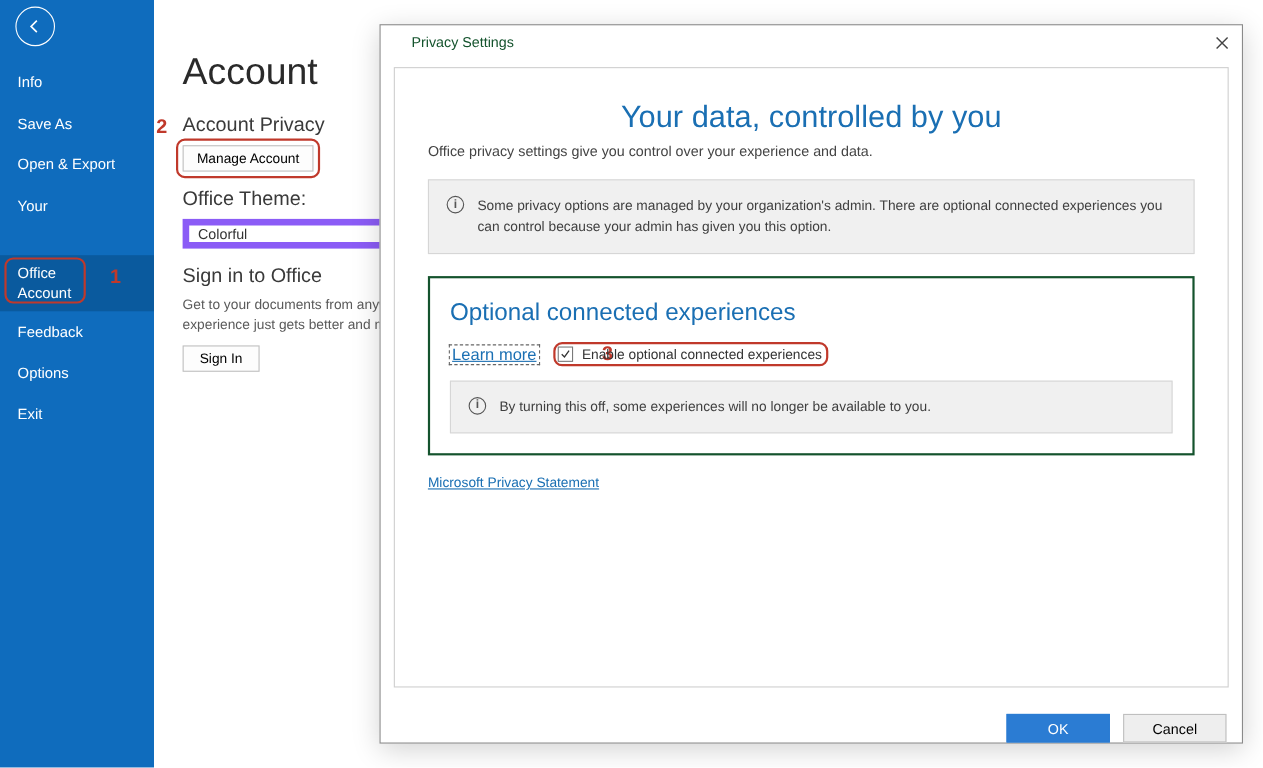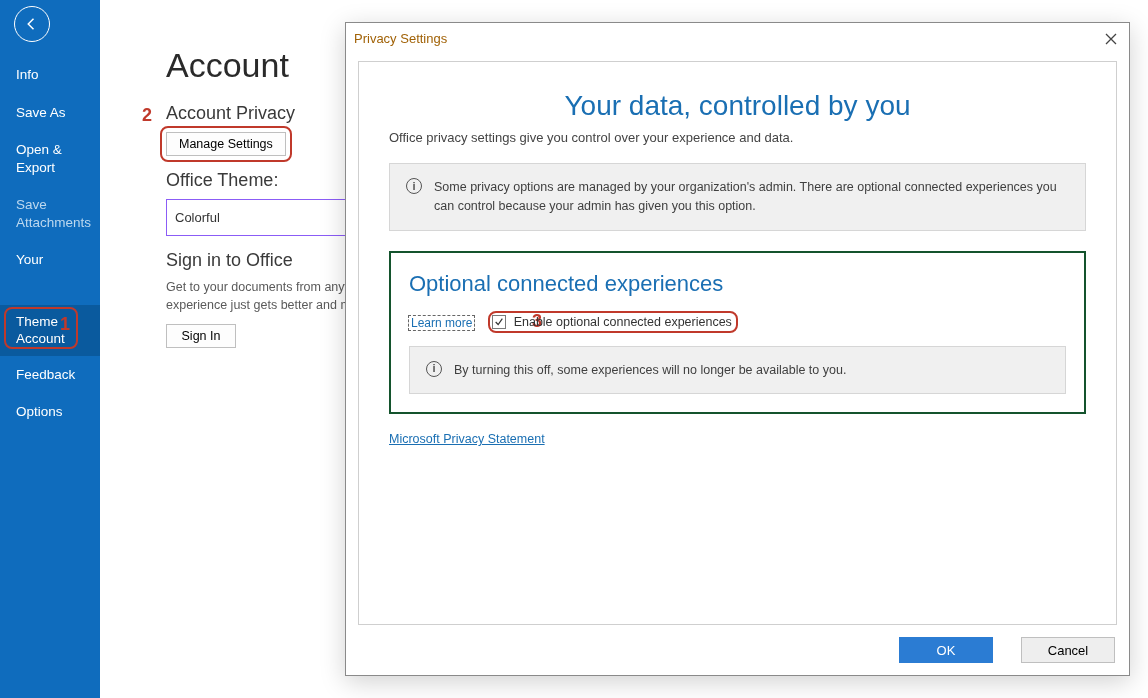--- a/index.html
+++ b/index.html
@@ -1,61 +1,61 @@
 <!DOCTYPE html>
 <html><head>
 <meta charset="utf-8">
 <style>
   * { box-sizing: border-box; }
   html, body { margin: 0; padding: 0; font-family: "Segoe UI", Arial, sans-serif; font-size: 13px; color: #333; background: #fff; }
   .app { position: relative; width: 1148px; height: 698px; overflow: hidden; background: #fff; }
 
   
-  .sidebar { position: absolute; left: 0; top: 0; width: 100px; height: 698px; background: #0f6cbd; color: #fff; }
+  .sidebar { position: absolute; left: 0; top: 0; width: 140px; height: 698px; background: #0f6cbd; color: #fff; }
   .back-circle { width: 36px; height: 36px; border: 1.5px solid #fff; border-radius: 50%; margin: 6px 0 14px 14px; display: flex; align-items: center; justify-content: center; cursor: pointer; }
   .back-circle svg { width: 18px; height: 18px; }
   .side-item { padding: 10px 16px; font-size: 13.5px; cursor: pointer; line-height: 1.3; }
   .side-item.disabled { color: #bcd8ef; cursor: default; }
   .side-item.active { background: #0a5a9e; position: relative; padding-top: 8px; padding-bottom: 8px; }
   .side-item.active .ann-frame { position: absolute; border: 2.5px solid #c0392b; border-radius: 8px; }
 
   
   .main { position: absolute; left: 126px; top: 0; width: 1022px; height: 698px; padding: 40px 40px 0 40px; }
   .page-title { font-size: 34px; font-weight: 300; color: #2a2a2a; margin: 6px 0 18px 0; }
   .section-head { font-size: 18px; color: #3a3a3a; margin: 8px 0 8px 0; }
   .section-head.tight { margin-top: 14px; }
   .btn { border: 1px solid #bfbfbf; background: #fdfdfd; padding: 4px 12px; font-size: 12.5px; cursor: pointer; display: inline-block; }
-  .select-box { border: 1px solid #8b5cf6; background: #fff; padding: 10px 8px; font-size: 13px; width: 220px; display: inline-block; }
+  .select-box { border: 6px solid #8b5cf6; background: #fff; padding: 0 8px; font-size: 13px; width: 220px; display: inline-block; }
   .desc { color: #5a5a5a; font-size: 12.5px; line-height: 1.4; max-width: 420px; margin: 4px 0 10px 0;}
 
   .annot-red { border: 2.5px solid #c0392b; border-radius: 8px; position: absolute; pointer-events: none; }
   .annot-num { color: #c0392b; font-weight: 700; font-size: 18px; position: absolute; pointer-events: none; }
 
   
   .dialog { position: absolute; left: 345px; top: 22px; width: 785px; height: 654px; background: #fff; border: 1px solid #8a8a8a; box-shadow: 0 6px 24px rgba(0,0,0,0.18); }
-  .dlg-title { height: 32px; line-height: 32px; padding: 0 8px; font-size: 13px; color: #a16207; border-bottom: none; position: relative; }
+  .dlg-title { height: 32px; line-height: 32px; padding: 0 28px; font-size: 13px; color: #14532d; border-bottom: none; position: relative; }
   .dlg-close { position: absolute; right: 6px; top: 4px; width: 24px; height: 24px; display: flex; align-items: center; justify-content: center; cursor: pointer; }
   .dlg-close svg { width: 12px; height: 12px; }
   .dlg-frame { position: absolute; left: 12px; right: 12px; top: 38px; bottom: 50px; border: 1px solid #cfcfcf; padding: 24px 30px; overflow: hidden; }
   .dlg-h1 { font-size: 28px; font-weight: 300; color: #1a6fb3; margin: 4px 0 8px 0; text-align: center; }
   .dlg-p { font-size: 13px; color: #444; margin: 2px 0 18px 0; }
   .info-box { border: 1px solid #d6d6d6; background: #f0f0f0; padding: 14px 18px 14px 44px; position: relative; font-size: 12.5px; color: #3f3f3f; line-height: 1.5; }
   .info-box .info-ico { position: absolute; left: 16px; top: 14px; }
   .section-card { border: 2px solid #14532d; margin-top: 20px; padding: 18px 18px 18px 18px; }
   .section-card .card-h { font-size: 22px; font-weight: 300; color: #1a6fb3; margin: 0 0 6px 0; }
   .section-card .card-p { font-size: 12.5px; color: #444; }
-  .learn-more { display: inline-block; font-size: 12px; color: #1a6fb3; margin-top: 10px; cursor: pointer; }
+  .learn-more { display: inline-block; font-size: 15px; color: #1a6fb3; text-decoration: underline; margin-top: 10px; cursor: pointer; }
   .learn-more.focused { outline: 1px dashed #666; outline-offset: 0px; padding: 0 2px; }
   .chk-row { margin-top: 12px; display: flex; align-items: center; gap: 8px; }
   .chk { width: 14px; height: 14px; border: 1px solid #7a7a7a; display: inline-flex; align-items: center; justify-content: center; background: #fff; cursor: pointer; }
   .chk svg { width: 10px; height: 10px; }
   .chk-label { font-size: 12.5px; color: #333; }
   .inner-info { margin-top: 14px; }
   .priv-link { color: #1a6fb3; text-decoration: underline; font-size: 12.5px; cursor: pointer; display: inline-block; margin-top: 18px; }
-  .dlg-buttons { position: absolute; right: 14px; bottom: 12px; display: flex; gap: 28px; }
+  .dlg-buttons { position: absolute; right: 14px; bottom: 0; display: flex; gap: 12px; }
   .dlg-btn { width: 94px; height: 26px; font-size: 13px; border: 1px solid #bfbfbf; background: #eee; cursor: pointer; display: inline-flex; align-items: center; justify-content: center; }
   .dlg-btn.primary { background: #2b7cd3; color: #fff; border-color: #2b7cd3; }
 
   
   .info-ico { width: 16px; height: 16px; border: 1.5px solid #555; border-radius: 50%; display: inline-flex; align-items: center; justify-content: center; font-size: 11px; font-weight: 700; color: #555; font-style: normal; }
 
 </style>
 </head>
 <body>
 
@@ -63,39 +63,39 @@
 
   <div class="sidebar">
     <div class="back-circle">
       <svg viewBox="0 0 24 24">
           <path d="M14 5l-7 7 7 7" fill="none" stroke="#fff" stroke-width="2"></path>
         </svg>
     </div>
     <div class="side-item">Info</div>
     <div class="side-item">Save As</div>
     <div class="side-item">Open &amp; Export</div>
-    <div class="side-item disabled">Save Attachments</div>
     <div class="side-item">Your</div>
     <div class="side-item active" style="margin-top:26px">
-      <span style="display:inline-block; max-width:70px;">Theme Account</span>
+      <span style="display:inline-block; max-width:70px;">Office Account</span>
       <span class="annot-num" style="position:absolute; right:30px; top:8px;">1</span>
       <div class="ann-frame" style="left:4px; top:2px; width:74px; height:42px;"></div>
     </div>
     <div class="side-item">Feedback</div>
     <div class="side-item">Options</div>
+    <div class="side-item">Exit</div>
   </div>
 
   <div class="main">
     <div class="page-title">Account</div>
 
     <div style="position:relative;">
       <span class="annot-num" style="left:-24px; top:2px;">2</span>
       <div class="section-head">Account Privacy</div>
       <div style="position:relative; display:inline-block;">
-        <button class="btn">Manage Settings</button>
+        <button class="btn">Manage Account</button>
         <div class="annot-red" style="left:-6px; top:-6px; right:-6px; bottom:-6px;"></div>
       </div>
     </div>
 
     <div class="section-head tight">Office Theme:</div>
     <div class="select-box">Colorful</div>
 
     <div class="section-head tight">Sign in to Office</div>
     <div class="desc">Get to your documents from anywhere by signing in to Office. Your experience just gets better and more personalized on every device you use.</div>
     <button class="btn" style="min-width:70px;">Sign In</button>

